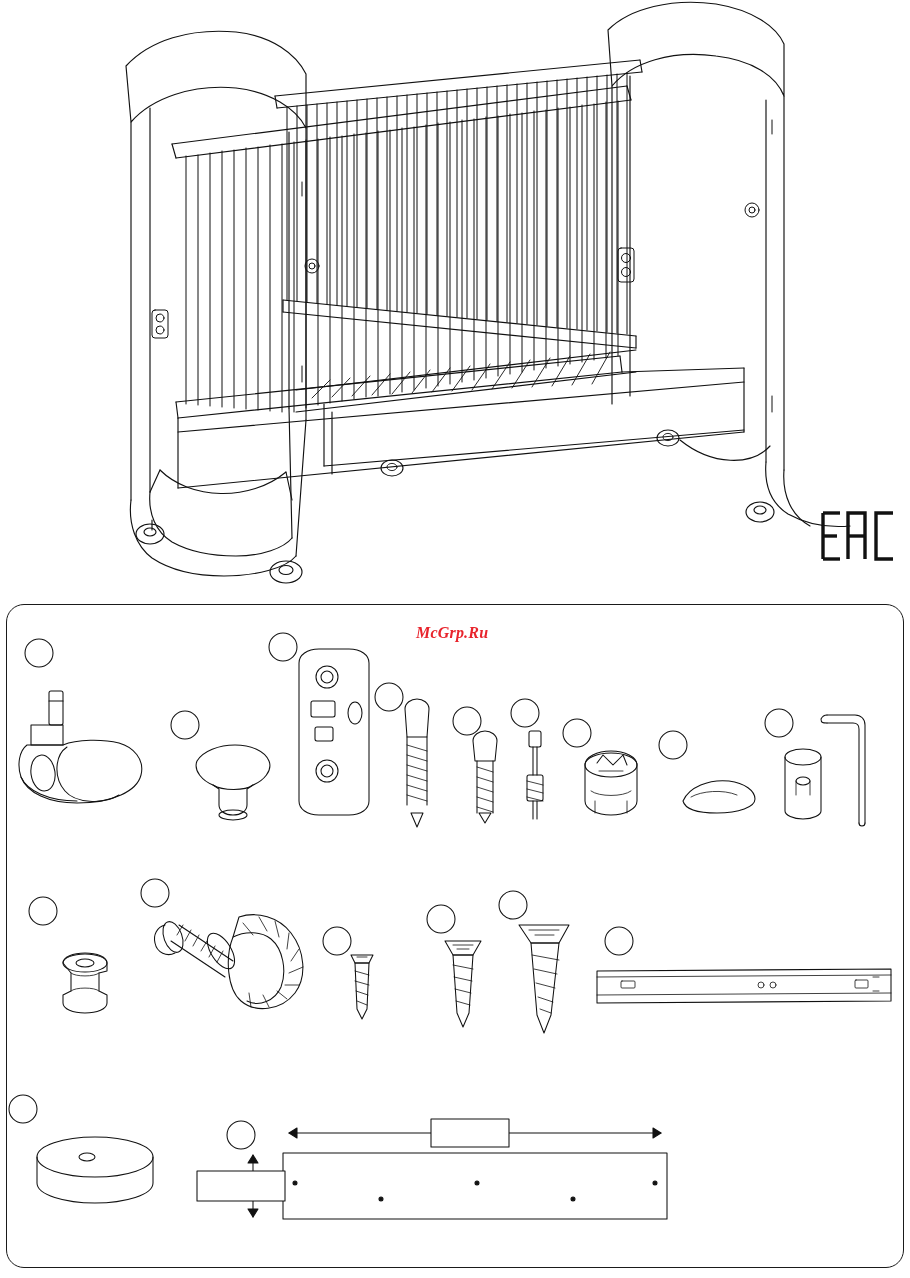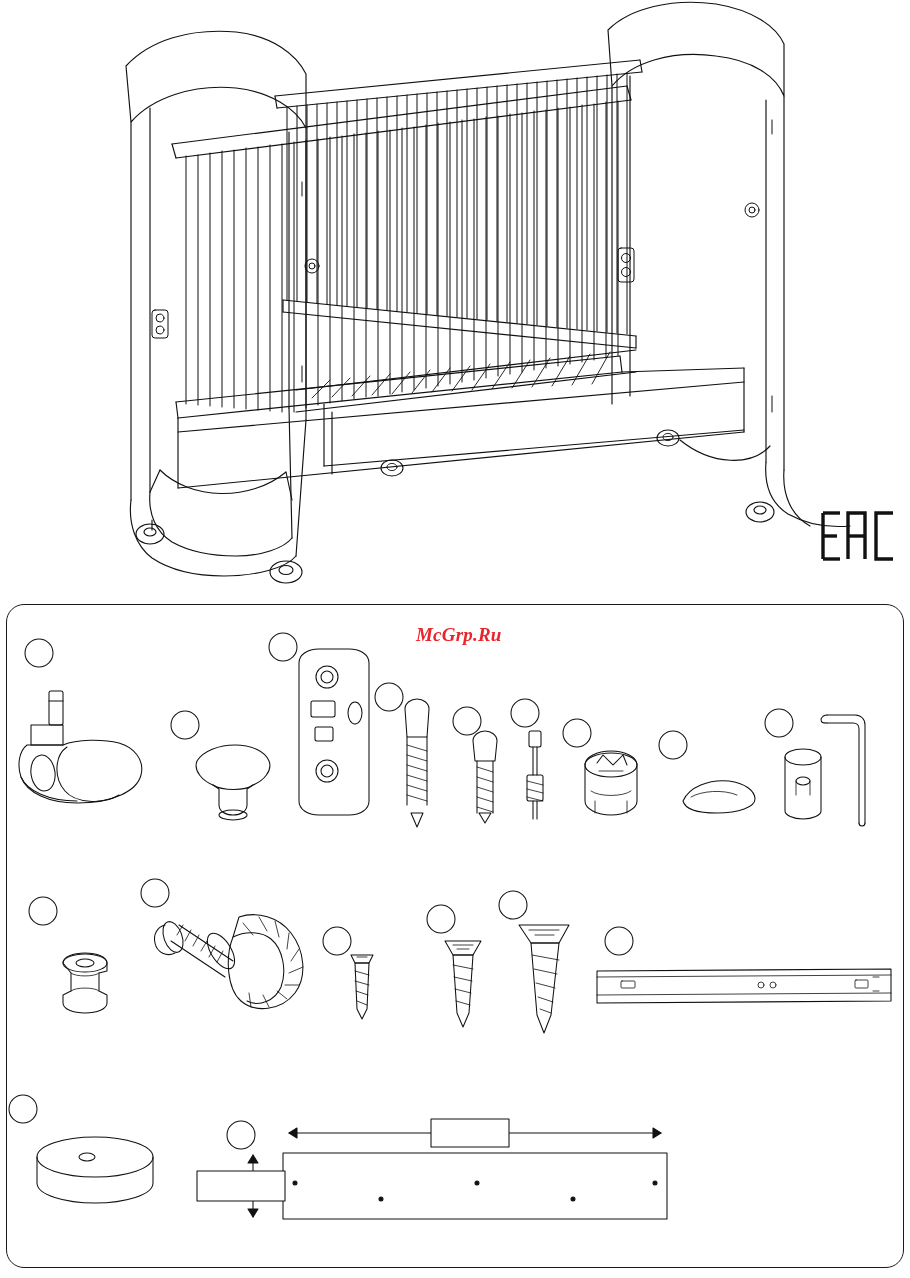--- a/index.html
+++ b/index.html
@@ -57,21 +57,21 @@
   }
 
   
   #watermark {
     position: absolute;
     left: 416px;
     top: 624px;
     font-family: "Liberation Serif", serif;
     font-style: italic;
     font-weight: bold;
-    font-size: 19px;
+    font-size: 16px;
     color: #e8242c;
     letter-spacing: 0.2px;
     white-space: nowrap;
   }
 </style>
 </head>
 <body>
 
 <div class="page">
 

